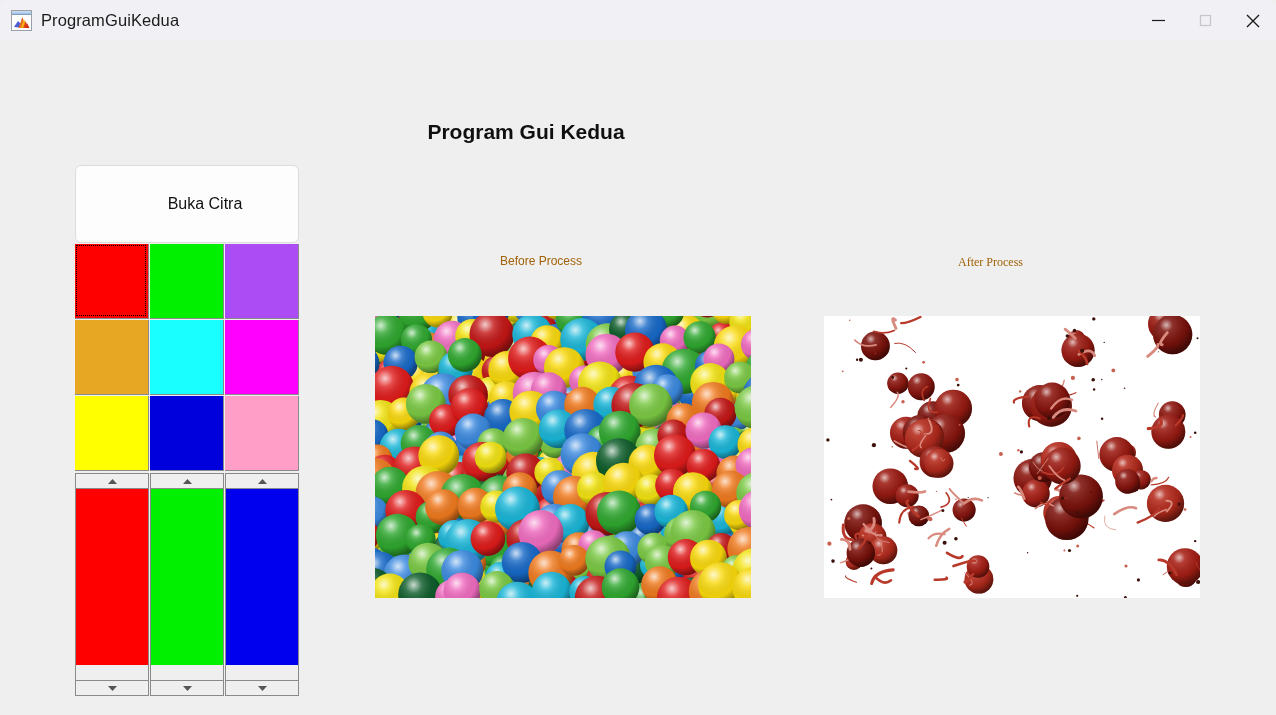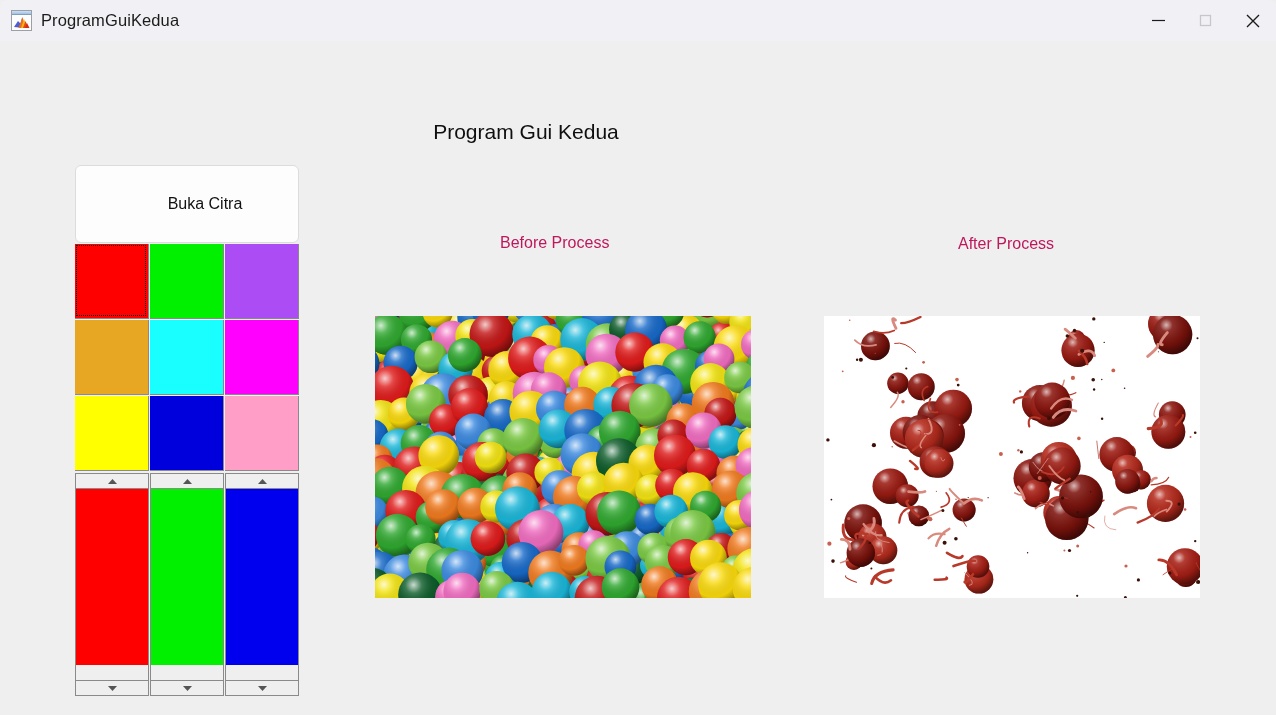--- a/index.html
+++ b/index.html
@@ -71,21 +71,21 @@
   }
   .wc svg { display: block; }
 
   
   #page-title {
     position: absolute;
     left: 0; top: 120px;
     width: 1052px;
     text-align: center;
     font-size: 21px;
-    font-weight: normal;
+    font-weight: bold;
     color: #0f0f0f;
   }
 
   
   #left-panel {
     position: absolute;
     left: 75px;
     top: 165px;
     width: 224px;
   }
@@ -171,26 +171,27 @@
   .slider-track {
     flex: 1 1 auto;
     background: #efeff0;
     min-height: 15px;
     cursor: pointer;
   }
 
   
   .image-caption {
     position: absolute;
-    font-size: 16px;
-    color: #be185d;
+    font-size: 12px;
+    color: #a16207;
     white-space: nowrap;
+    margin-top: 20px;
   }
   #caption-before { left: 500px; top: 234px; }
-  #caption-after  { left: 958px; top: 235px; }
+  #caption-after  { left: 958px; top: 235px; font-family: Liberation Serif, serif; }
 
   .image-frame {
     position: absolute;
     background: #fff;
     overflow: hidden;
   }
   #image-before {
     left: 375px; top: 316px;
     width: 376px; height: 282px;
   }

